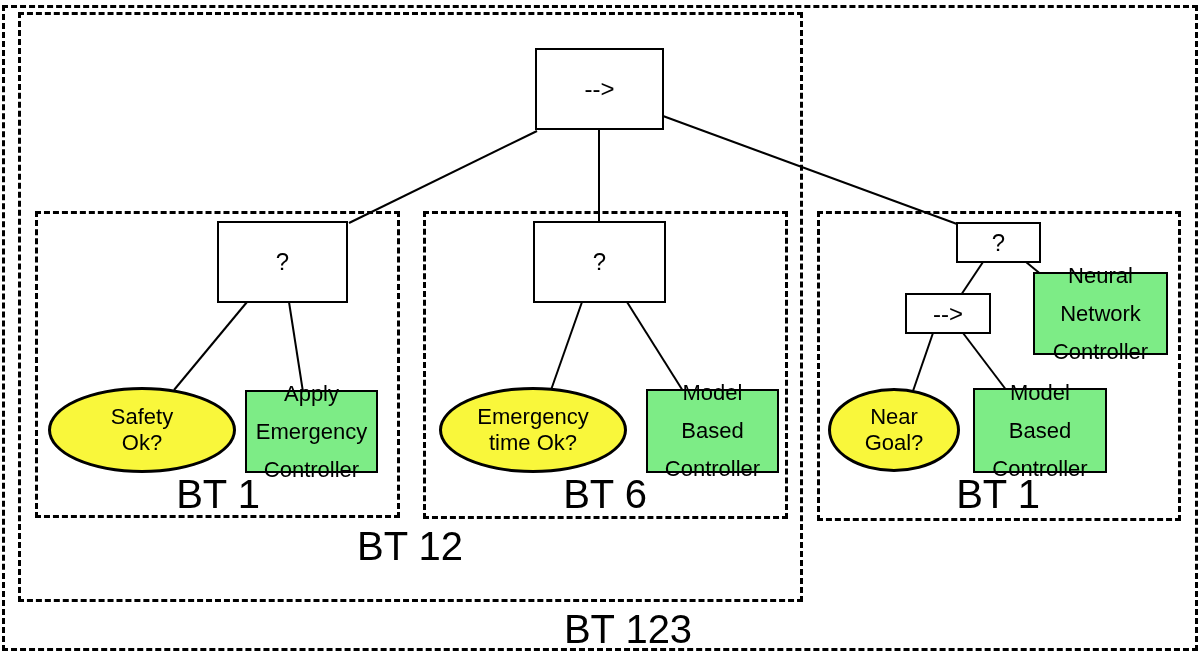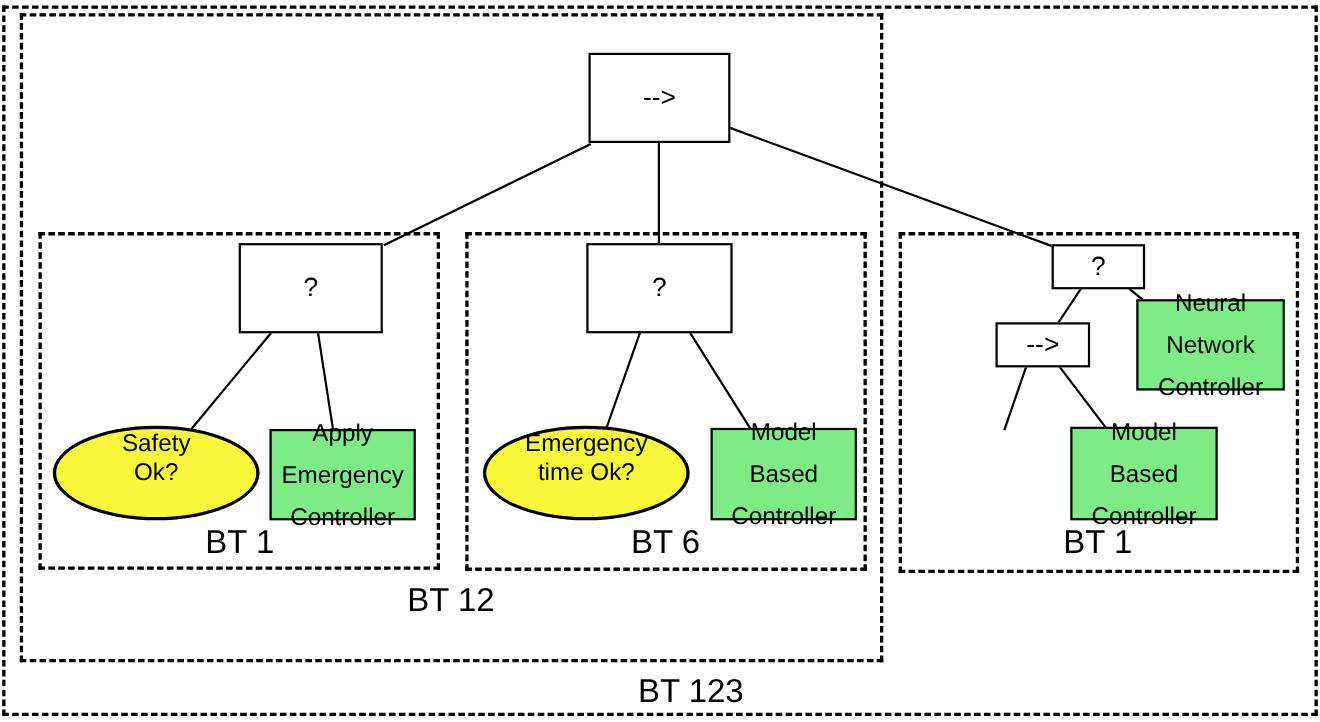--- a/index.html
+++ b/index.html
@@ -50,33 +50,33 @@
     line-height: 38px;
     white-space: pre-line;
   }
   .condition-node {
     position: absolute;
     box-sizing: border-box;
     border: 3px solid #000000;
     border-radius: 50%;
     background: var(--condition-fill, #f9f73b);
     display: flex;
-    align-items: flex-start;
+    align-items: center;
     justify-content: center;
     text-align: center;
     font-size: 22px;
     line-height: 26px;
     white-space: pre-line;
     z-index: 2;
     color: #000000;
   }
   .group-label {
     position: absolute;
     transform: translateX(-50%);
-    font-size: 30px;
+    font-size: 40px;
     line-height: 32px;
     color: #000000;
     z-index: 3;
     white-space: nowrap;
     text-align: center;
   }
 </style>
 </head>
 <body>
 
@@ -127,20 +127,24 @@
   <div class="condition-node" style="left:48px; top:387px; width:188px; height:86px;">
     <span>Safety
 Ok?</span>
   </div>
 
   <div class="condition-node" style="left:439px; top:387px; width:188px; height:86px;">
     <span>Emergency
 time Ok?</span>
   </div>
 
+  <div class="condition-node" style="left:828px; top:388px; width:132px; height:84px;">
+    <span>Near
+Goal?</span>
+  </div>
 
   <div class="node action-node" style="left:245px; top:390px; width:133px; height:83px;">
     <span>Apply
 Emergency
 Controller</span>
   </div>
 
   <div class="node action-node" style="left:646px; top:389px; width:133px; height:84px;">
     <span>Model
 Based

